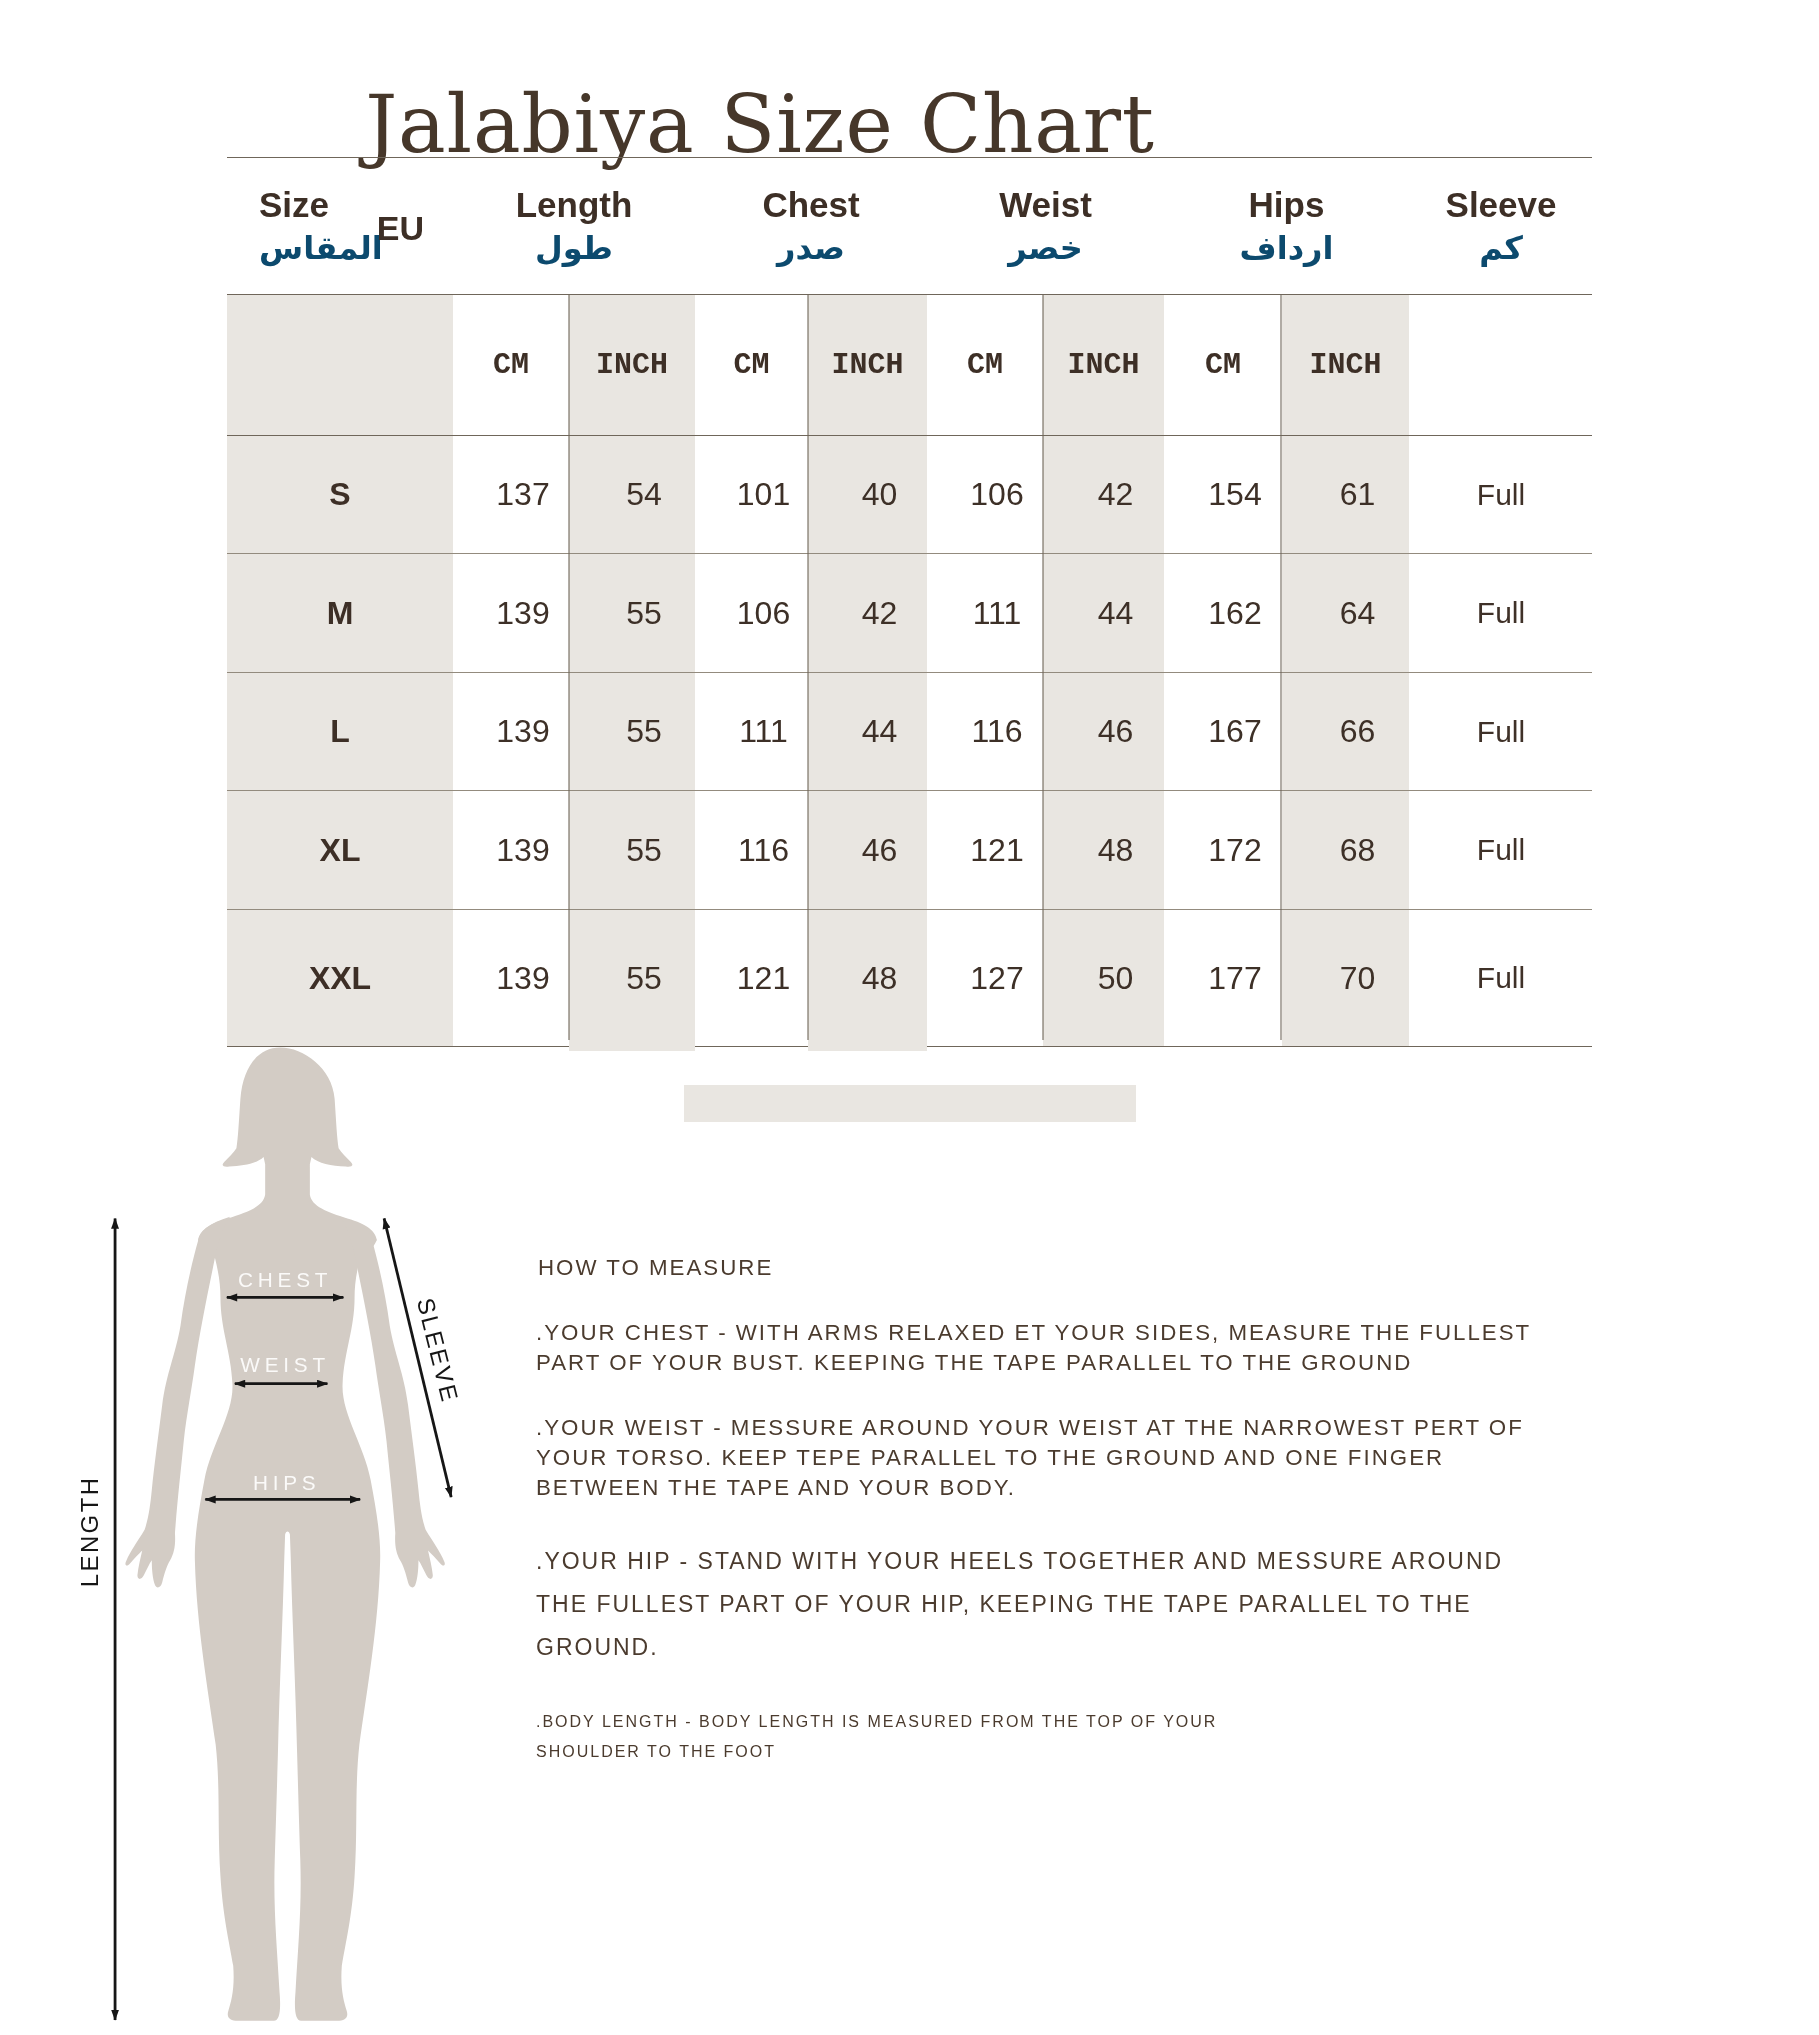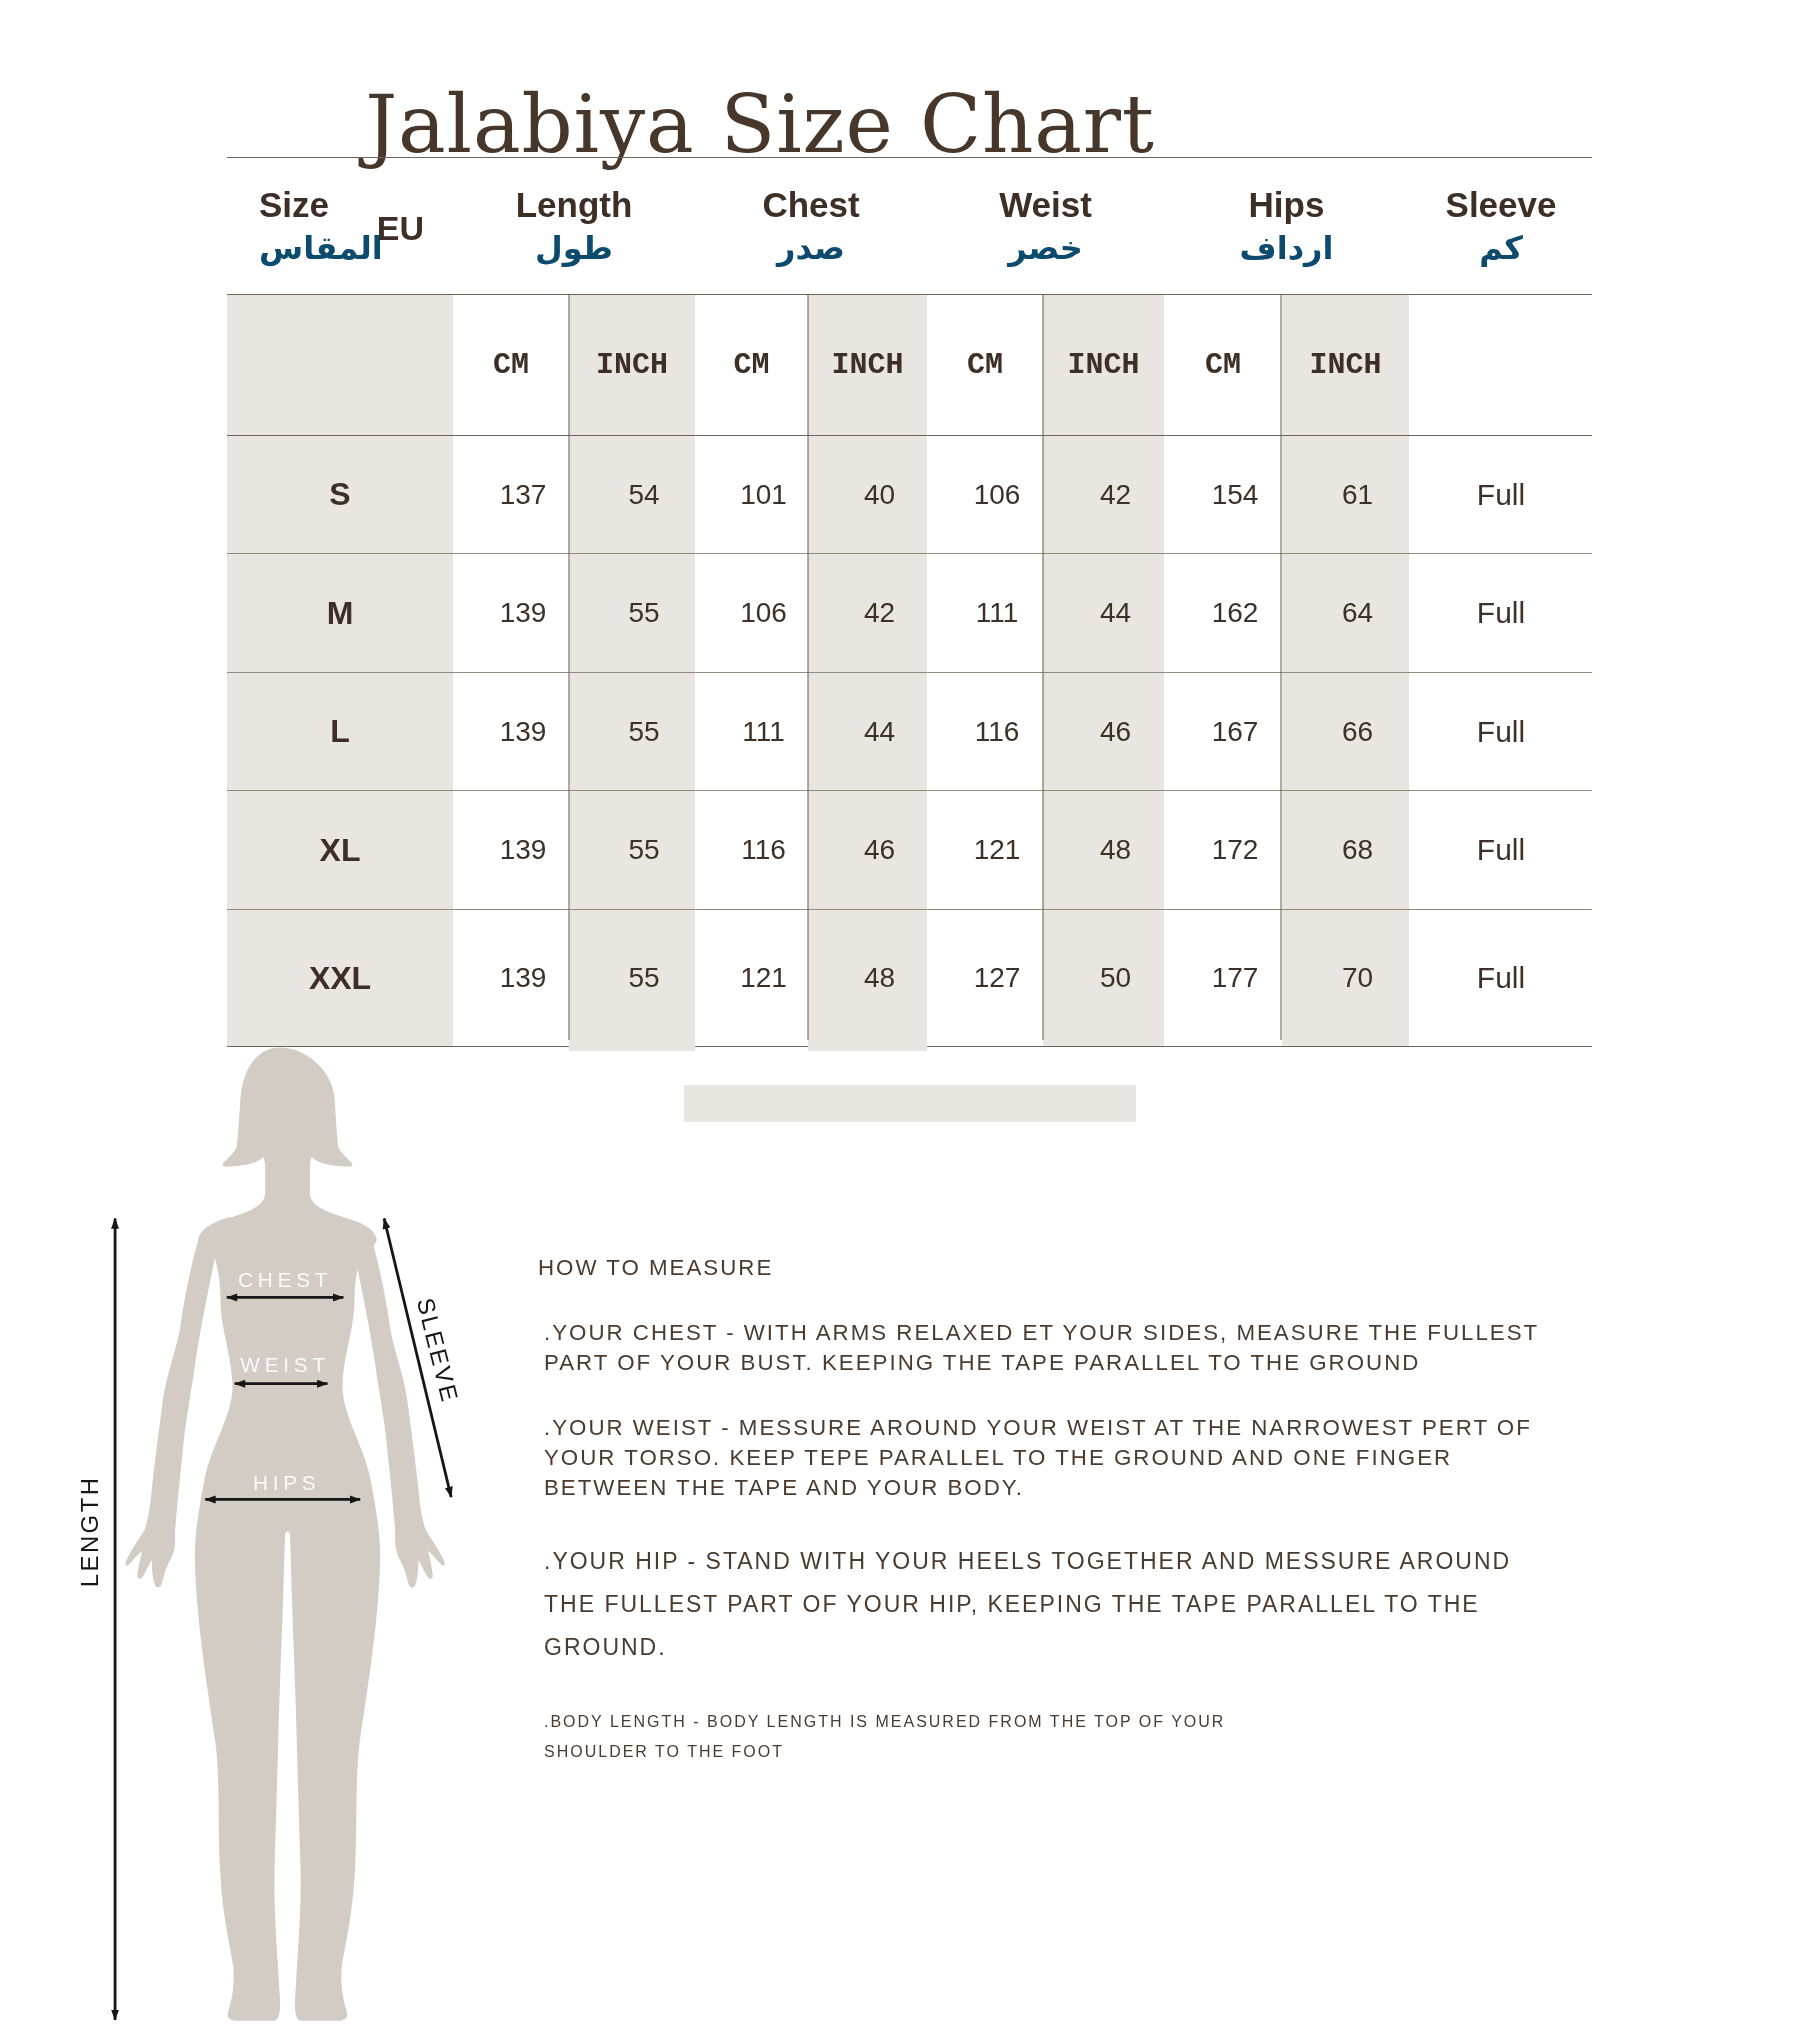--- a/index.html
+++ b/index.html
@@ -27,35 +27,35 @@
   .cell{display:flex;align-items:center;justify-content:center;}
   .shade > .cell:nth-child(odd){background:#e9e6e1;}
   .head .group{grid-column:span 2;flex-direction:column;gap:4.8px;}
   .head .en{font-weight:700;font-size:35px;color:#3d2f26;}
   .head .ar{font-family:"DejaVu Sans",sans-serif;font-weight:700;font-size:32px;color:#0c4a6e;}
   .size-head{position:relative;justify-content:flex-start;padding-left:32px;}
   .size-head .stack{display:flex;flex-direction:column;gap:3.2px;}
   .size-head .eu{position:absolute;right:29px;top:51px;font-weight:700;font-size:34px;}
   .unit{font-weight:700;font-size:30px;}
   .sz{font-weight:700;font-size:32px;}
-  .num{font-size:28px;color:#3d3027;padding-left:24px;}
+  .num{font-size:32px;color:#3d3027;padding-left:24px;}
   .fullv{font-size:30px;color:#3f3128;}
   .vline{position:absolute;top:137px;width:1.6px;height:745px;background:rgba(111,102,90,.55);}
   .stub{position:absolute;top:883px;height:9.6px;background:#e9e6e1;}
   
   .gray-bar{position:absolute;left:684px;top:1085px;width:452px;height:37px;background:#e9e6e1;}
   
   .figure-wrap{position:absolute;left:48px;top:1030px;width:495px;height:998px;}
   .figure-wrap svg{display:block;}
   .meas-label{font-family:"Liberation Sans",sans-serif;font-size:26px;letter-spacing:6px;fill:#fbfaf9;}
   .meas-dark{font-family:"Liberation Sans",sans-serif;font-size:30px;letter-spacing:3px;fill:#161616;}
   
   .howto{position:absolute;left:532px;top:1247px;width:1073px;color:#4b3b2e;}
   .howto .hd{font-size:22.3px;font-weight:400;letter-spacing:2px;line-height:30px;margin:6px;}
-  .howto p{white-space:pre-line;letter-spacing:2px;margin:12px;}
+  .howto p{white-space:pre-line;letter-spacing:2px;margin:4px;}
   .p1{margin-top:35px !important;font-size:22.3px;line-height:30px;}
   .p2{margin-top:35px !important;font-size:22.3px;line-height:30px;}
   .p3{margin-top:37px !important;font-size:23px;line-height:43px;}
   .p4{margin-top:38px !important;font-size:16px;line-height:30px;}
 </style>
 </head>
 <body>
 
 <h1 class="page-title">Jalabiya Size Chart</h1>
 

